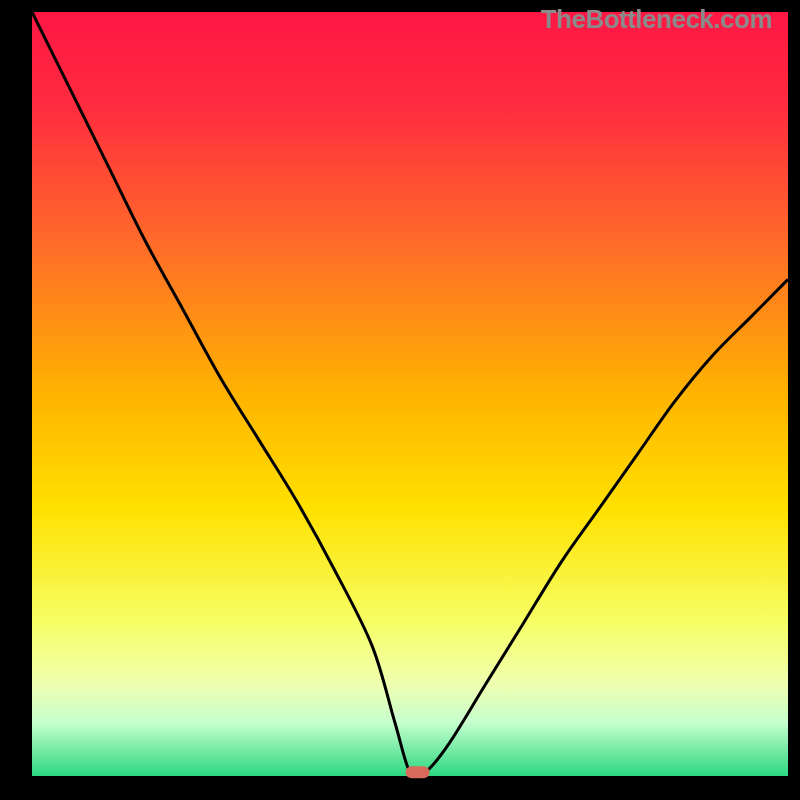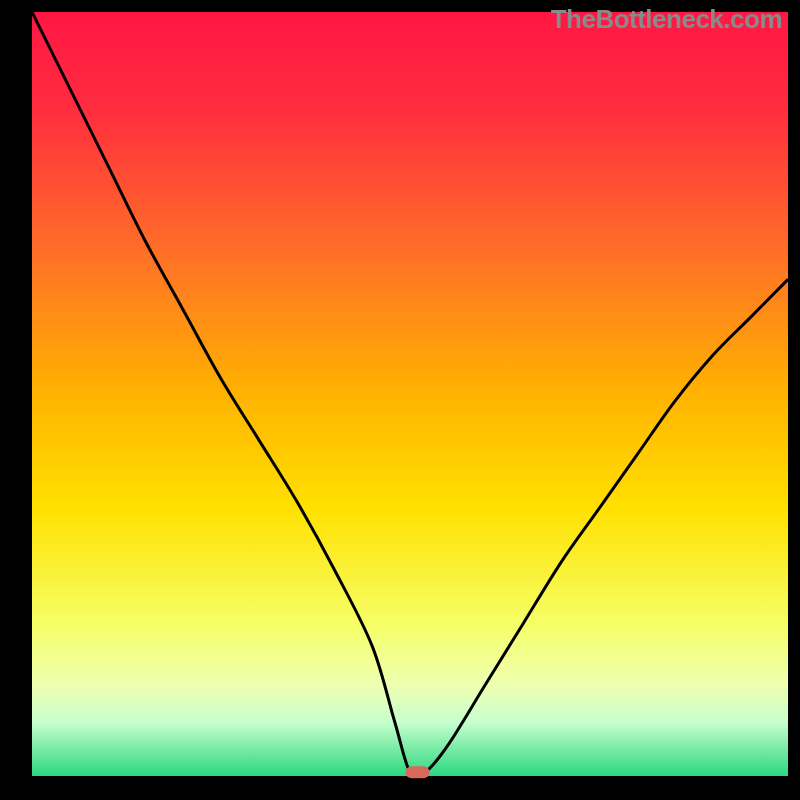--- a/index.html
+++ b/index.html
@@ -1,17 +1,17 @@
 <!DOCTYPE html>
 <html><head>
 <meta charset="utf-8">
 <style>
 html,body{margin:0;padding:0;width:800px;height:800px;overflow:hidden;background:#000;}
 #chart{position:absolute;left:0;top:0;width:800px;height:800px;}
-#watermark{position:absolute;top:4px;right:18px;font:bold 26px Arial,Helvetica,sans-serif;color:#8a8a8a;letter-spacing:-0.5px;}
+#watermark{position:absolute;top:4px;right:28px;font:bold 26px Arial,Helvetica,sans-serif;color:#8a8a8a;letter-spacing:-0.5px;}
 </style>
 </head>
 <body>
 
 <svg id="chart" viewBox="0 0 800 800">
   <defs>
     <linearGradient id="bg-grad" x1="0" y1="0" x2="0" y2="1">
         <stop offset="0%" stop-color="#ff1744"></stop>
         <stop offset="12%" stop-color="#ff2b3f"></stop>
         <stop offset="30%" stop-color="#ff6a2a"></stop>

